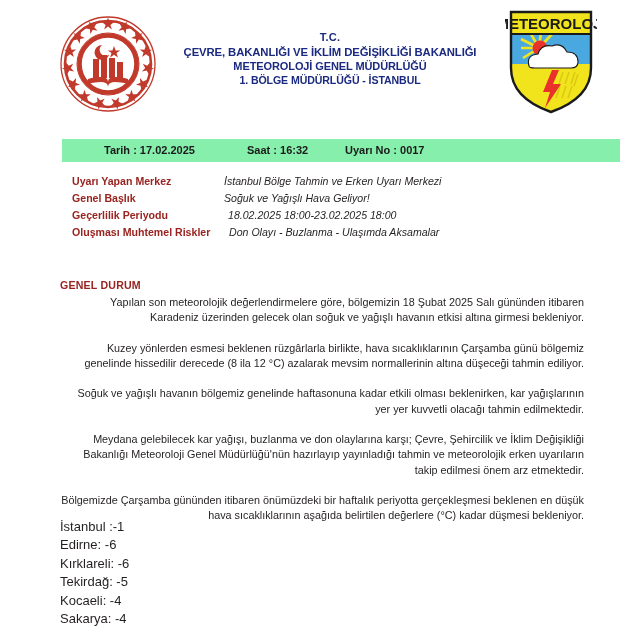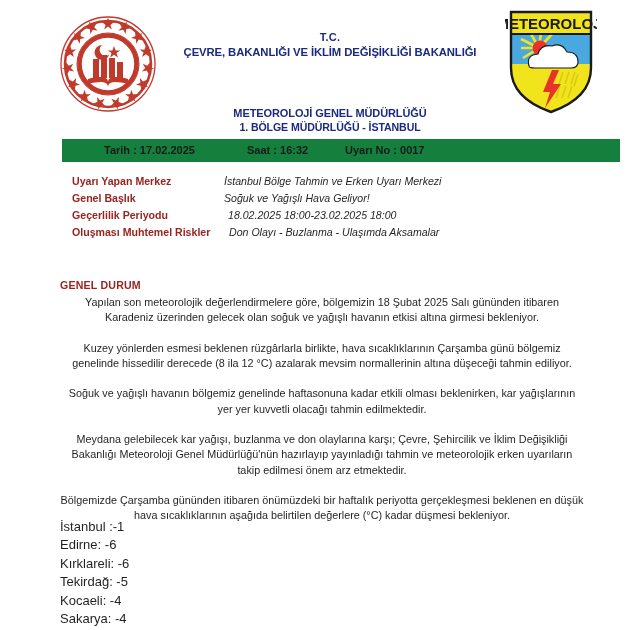--- a/index.html
+++ b/index.html
@@ -40,39 +40,39 @@
     left: 160px;
     top: 30px;
     width: 340px;
     text-align: center;
     color: #1b2a80;
     font-weight: bold;
     line-height: 1.32;
   }
   .header-titles .t-line1 { font-size: 11px; letter-spacing: .2px; }
   .header-titles .t-line2 { font-size: 11.3px; letter-spacing: -.1px; }
-  .header-titles .t-line3 { font-size: 11px; letter-spacing: -.1px; margin-top: 47px; }
+  .header-titles .t-line3 { font-size: 11px; letter-spacing: -.1px; }
   .header-titles .t-line4 { font-size: 10.6px; letter-spacing: -.1px; }
 
   .emblem-right {
     position: absolute;
     left: 505px;
     top: 8px;
     width: 92px;
     height: 108px;
   }
 
   
   .info-bar {
     position: absolute;
     left: 62px;
     top: 139px;
     width: 558px;
     height: 23px;
-    background: #15803d;
+    background: #86efac;
     font-size: 11px;
     font-weight: bold;
     color: #1a1a1a;
   }
   .info-bar span {
     position: absolute;
     top: 5px;
     white-space: nowrap;
   }
   .bar-date   { left: 42px; }
@@ -129,21 +129,21 @@
     font-weight: bold;
     color: #99231f;
     letter-spacing: .2px;
     margin-bottom: 4px;
   }
   .para {
     font-size: 10.8px;
     line-height: 1.42;
     color: #231f20;
     margin: 0 0 15px 0;
-    text-align: center;
+    text-align: right;
   }
 
   
   .temp-list {
     position: absolute;
     left: 60px;
     top: 518px;
     font-size: 13px;
     line-height: 1.42;
     color: #231f20;

